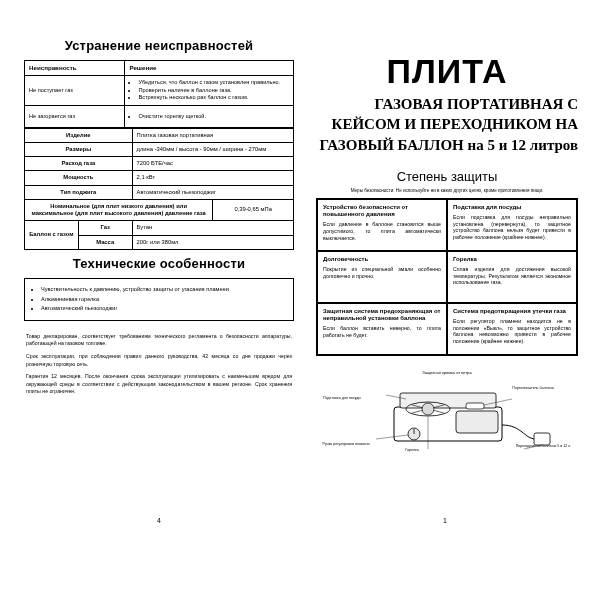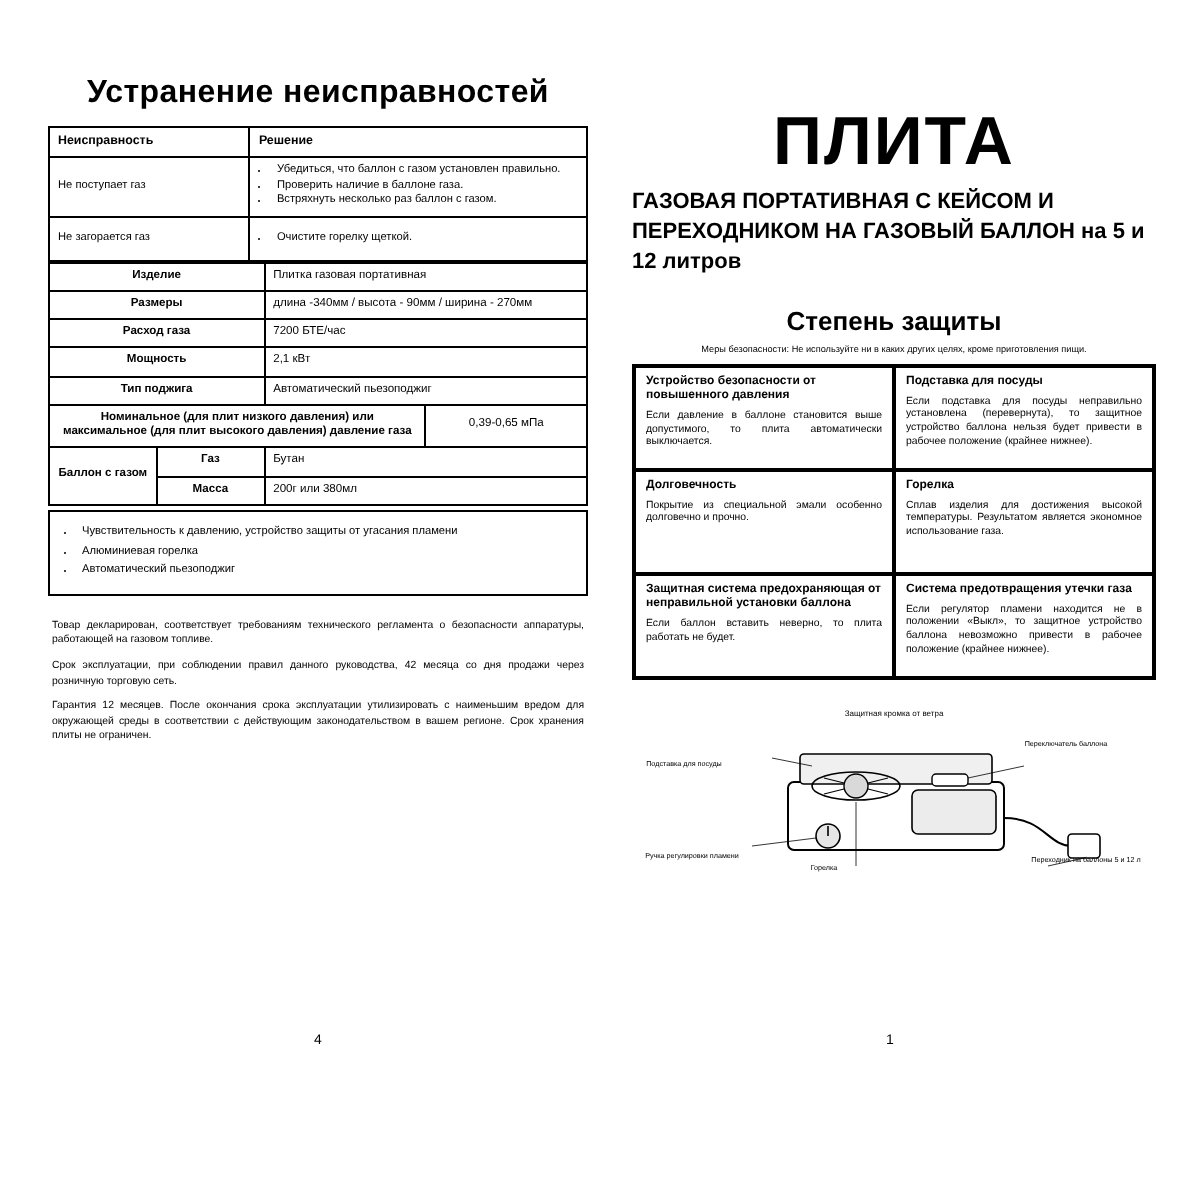--- a/index.html
+++ b/index.html
@@ -24,21 +24,21 @@
   }
   .col{
     box-sizing:border-box;
     position:relative;
   }
   .col-left{ width:290px; padding:4px 10px 0 10px; }
   .col-right{ width:282px; padding:4px 8px 0 12px; }
 
   
   h2.section{
-    font-size:16px;
+    font-size:13px;
     font-weight:bold;
     text-align:center;
     margin:6px 0 7px 0;
     letter-spacing:0.2px;
   }
 
   table.tbl{
     border-collapse:collapse;
     width:100%;
     font-size:5.6px;
@@ -95,29 +95,30 @@
   
   .title-main{
     text-align:center;
     font-size:34px;
     font-weight:bold;
     letter-spacing:1px;
     line-height:1;
     margin:22px 0 6px 0;
   }
   .title-sub{
-    text-align:left;
-    font-size:11px;
+    text-align:right;
+    font-size:15px;
     font-weight:bold;
     line-height:1.35;
     margin:0 0 14px 0;
+    font-family:Liberation Serif, serif;
   }
   h2.protect{
     font-size:13px;
-    font-weight:bold;
+    font-weight:normal;
     text-align:center;
     margin:4px 0 4px 0;
   }
   .safety-note{
     font-size:4.6px;
     text-align:center;
     margin:0 0 5px 0;
   }
   .grid{
     display:grid;
@@ -232,20 +233,21 @@
           <td class="sub">Газ</td>
           <td colspan="2">Бутан</td>
         </tr>
         <tr>
           <td class="sub">Масса</td>
           <td colspan="2">200г или 380мл</td>
         </tr>
       </tbody>
         </table>
 
+      <h2 class="section">Технические особенности</h2>
 
       <div class="feat-box">
         <ul>
           <li>Чувствительность к давлению, устройство защиты от угасания пламени</li>
           <li>Алюминиевая горелка</li>
           <li>Автоматический пьезоподжиг</li>
         </ul>
       </div>
 
       <div class="legal">

